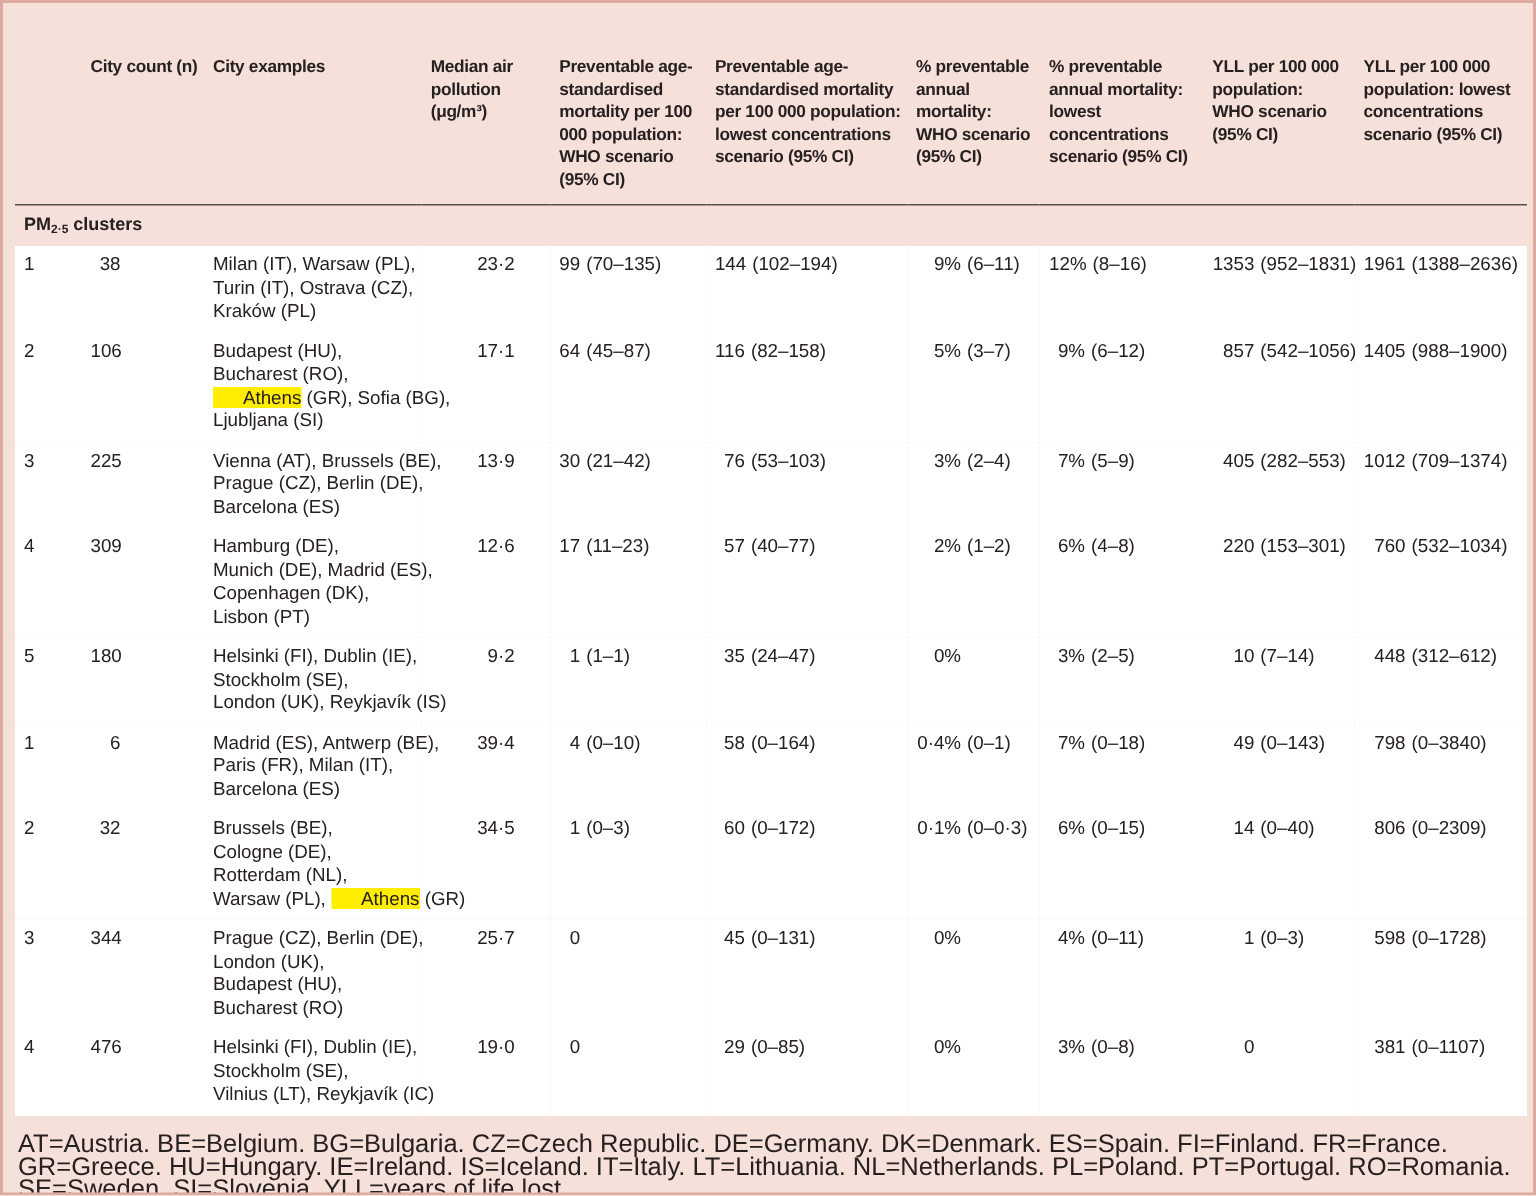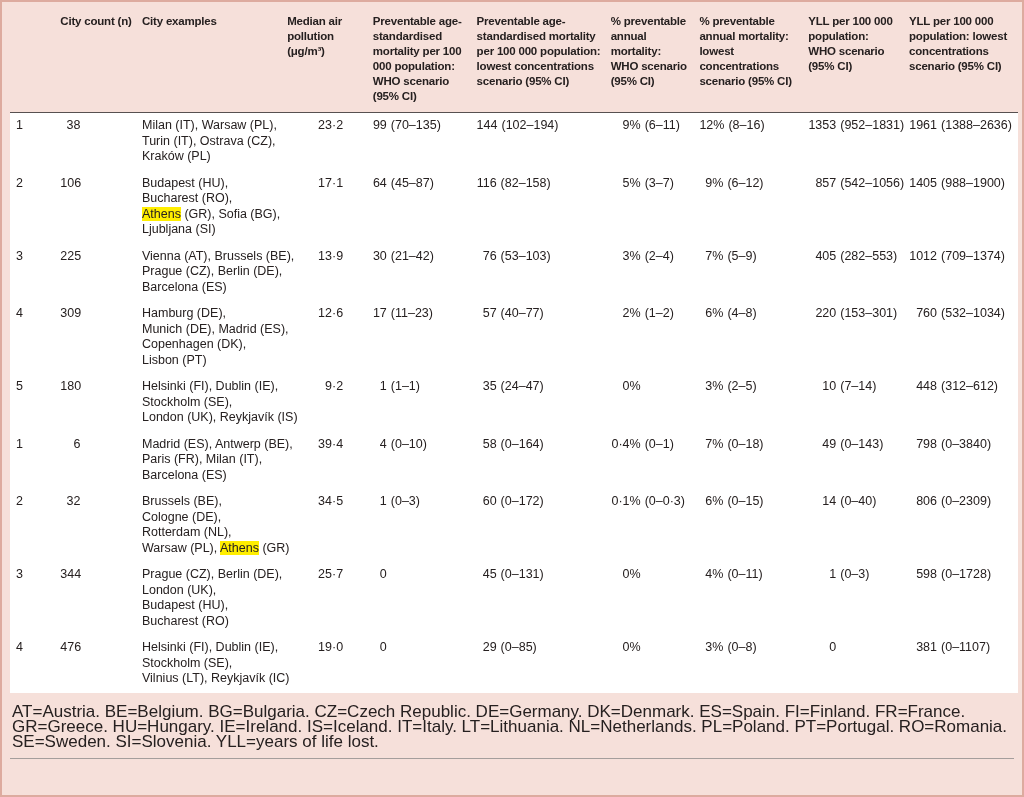--- a/index.html
+++ b/index.html
@@ -6,21 +6,21 @@
   *{box-sizing:border-box;}
   .frame{
     width:1024px;height:797px;
     background:#f6e0da;
     border:2px solid #ddab9f;
     font-family:"Liberation Sans",sans-serif;
     color:#262020;
     overflow:hidden;
   }
   .inner{padding:0 8px;}
-  table{border-collapse:collapse;table-layout:fixed;width:1008px;}
+  table{border-collapse:collapse;table-layout:fixed;width:1008px;margin-top:24px;}
   th{
     text-align:left;vertical-align:top;
     font-size:11.5px;line-height:15px;font-weight:bold;
     letter-spacing:-0.2px;
     padding:12px 4px 8px 6px;
     border-bottom:1.5px solid #575050;
     background:transparent;
   }
   td{vertical-align:top;font-size:12.5px;line-height:15.5px;padding:5px 4px 6px 6px;}
   tr.data-row td{background:#ffffff;}
@@ -34,21 +34,21 @@
   .lw-median{min-width:56px;}
   .lw-mort_who{min-width:14px;}
   .lw-mort_low{min-width:20px;}
   .lw-pct_who{min-width:30px;}
   .lw-pct_low{min-width:24px;}
   .lw-yll_who{min-width:28px;}
   .lw-yll_low{min-width:28px;}
   .rest{margin-left:4px;text-align:right;}
   td.val{white-space:nowrap;}
   .city-line{white-space:nowrap;}
-  .hl{background:#ffee00;}
+  .hl{background:#ffee00;padding-left:20px;}
   .footnote{
     font-size:17px;line-height:15px;
     padding:11px 2px 9px 2px;color:#262020;
   }
   .caption-row{
     border-top:1px solid #a59e9c;
     padding:7px 2px 0 2px;
     font-size:12px;font-weight:bold;line-height:16px;
   }
 </style>
@@ -78,20 +78,23 @@
             <th>Median air pollution (μg/m³)</th>
             <th>Preventable age-standardised mortality per 100 000 population: WHO scenario (95% CI)</th>
             <th>Preventable age-standardised mortality per 100 000 population: lowest concentrations scenario (95% CI)</th>
             <th>% preventable annual mortality: WHO scenario (95% CI)</th>
             <th>% preventable annual mortality: lowest concentrations scenario (95% CI)</th>
             <th>YLL per 100 000 population: WHO scenario (95% CI)</th>
             <th>YLL per 100 000 population: lowest concentrations scenario (95% CI)</th>
           </tr>
       </thead>
       <tbody id="table-body">
+          <tr>
+            <td class="band" colspan="10"><span>PM</span><span class="sub">2·5</span><span> clusters</span></td>
+          </tr>
           <tr class="data-row">
             <td>1</td>
             <td><span class="lead lw-count">38</span></td>
             <td>
               <div class="city-line"><span>Milan (IT), Warsaw (PL),</span></div>
               <div class="city-line"><span>Turin (IT), Ostrava (CZ),</span></div>
               <div class="city-line"><span>Kraków (PL)</span></div>
             </td>
             <td><span class="lead lw-median">23·2</span></td>
             <td class="val"><span class="lead lw-mort_who">99</span><span class="rest">(70–135)</span></td>

